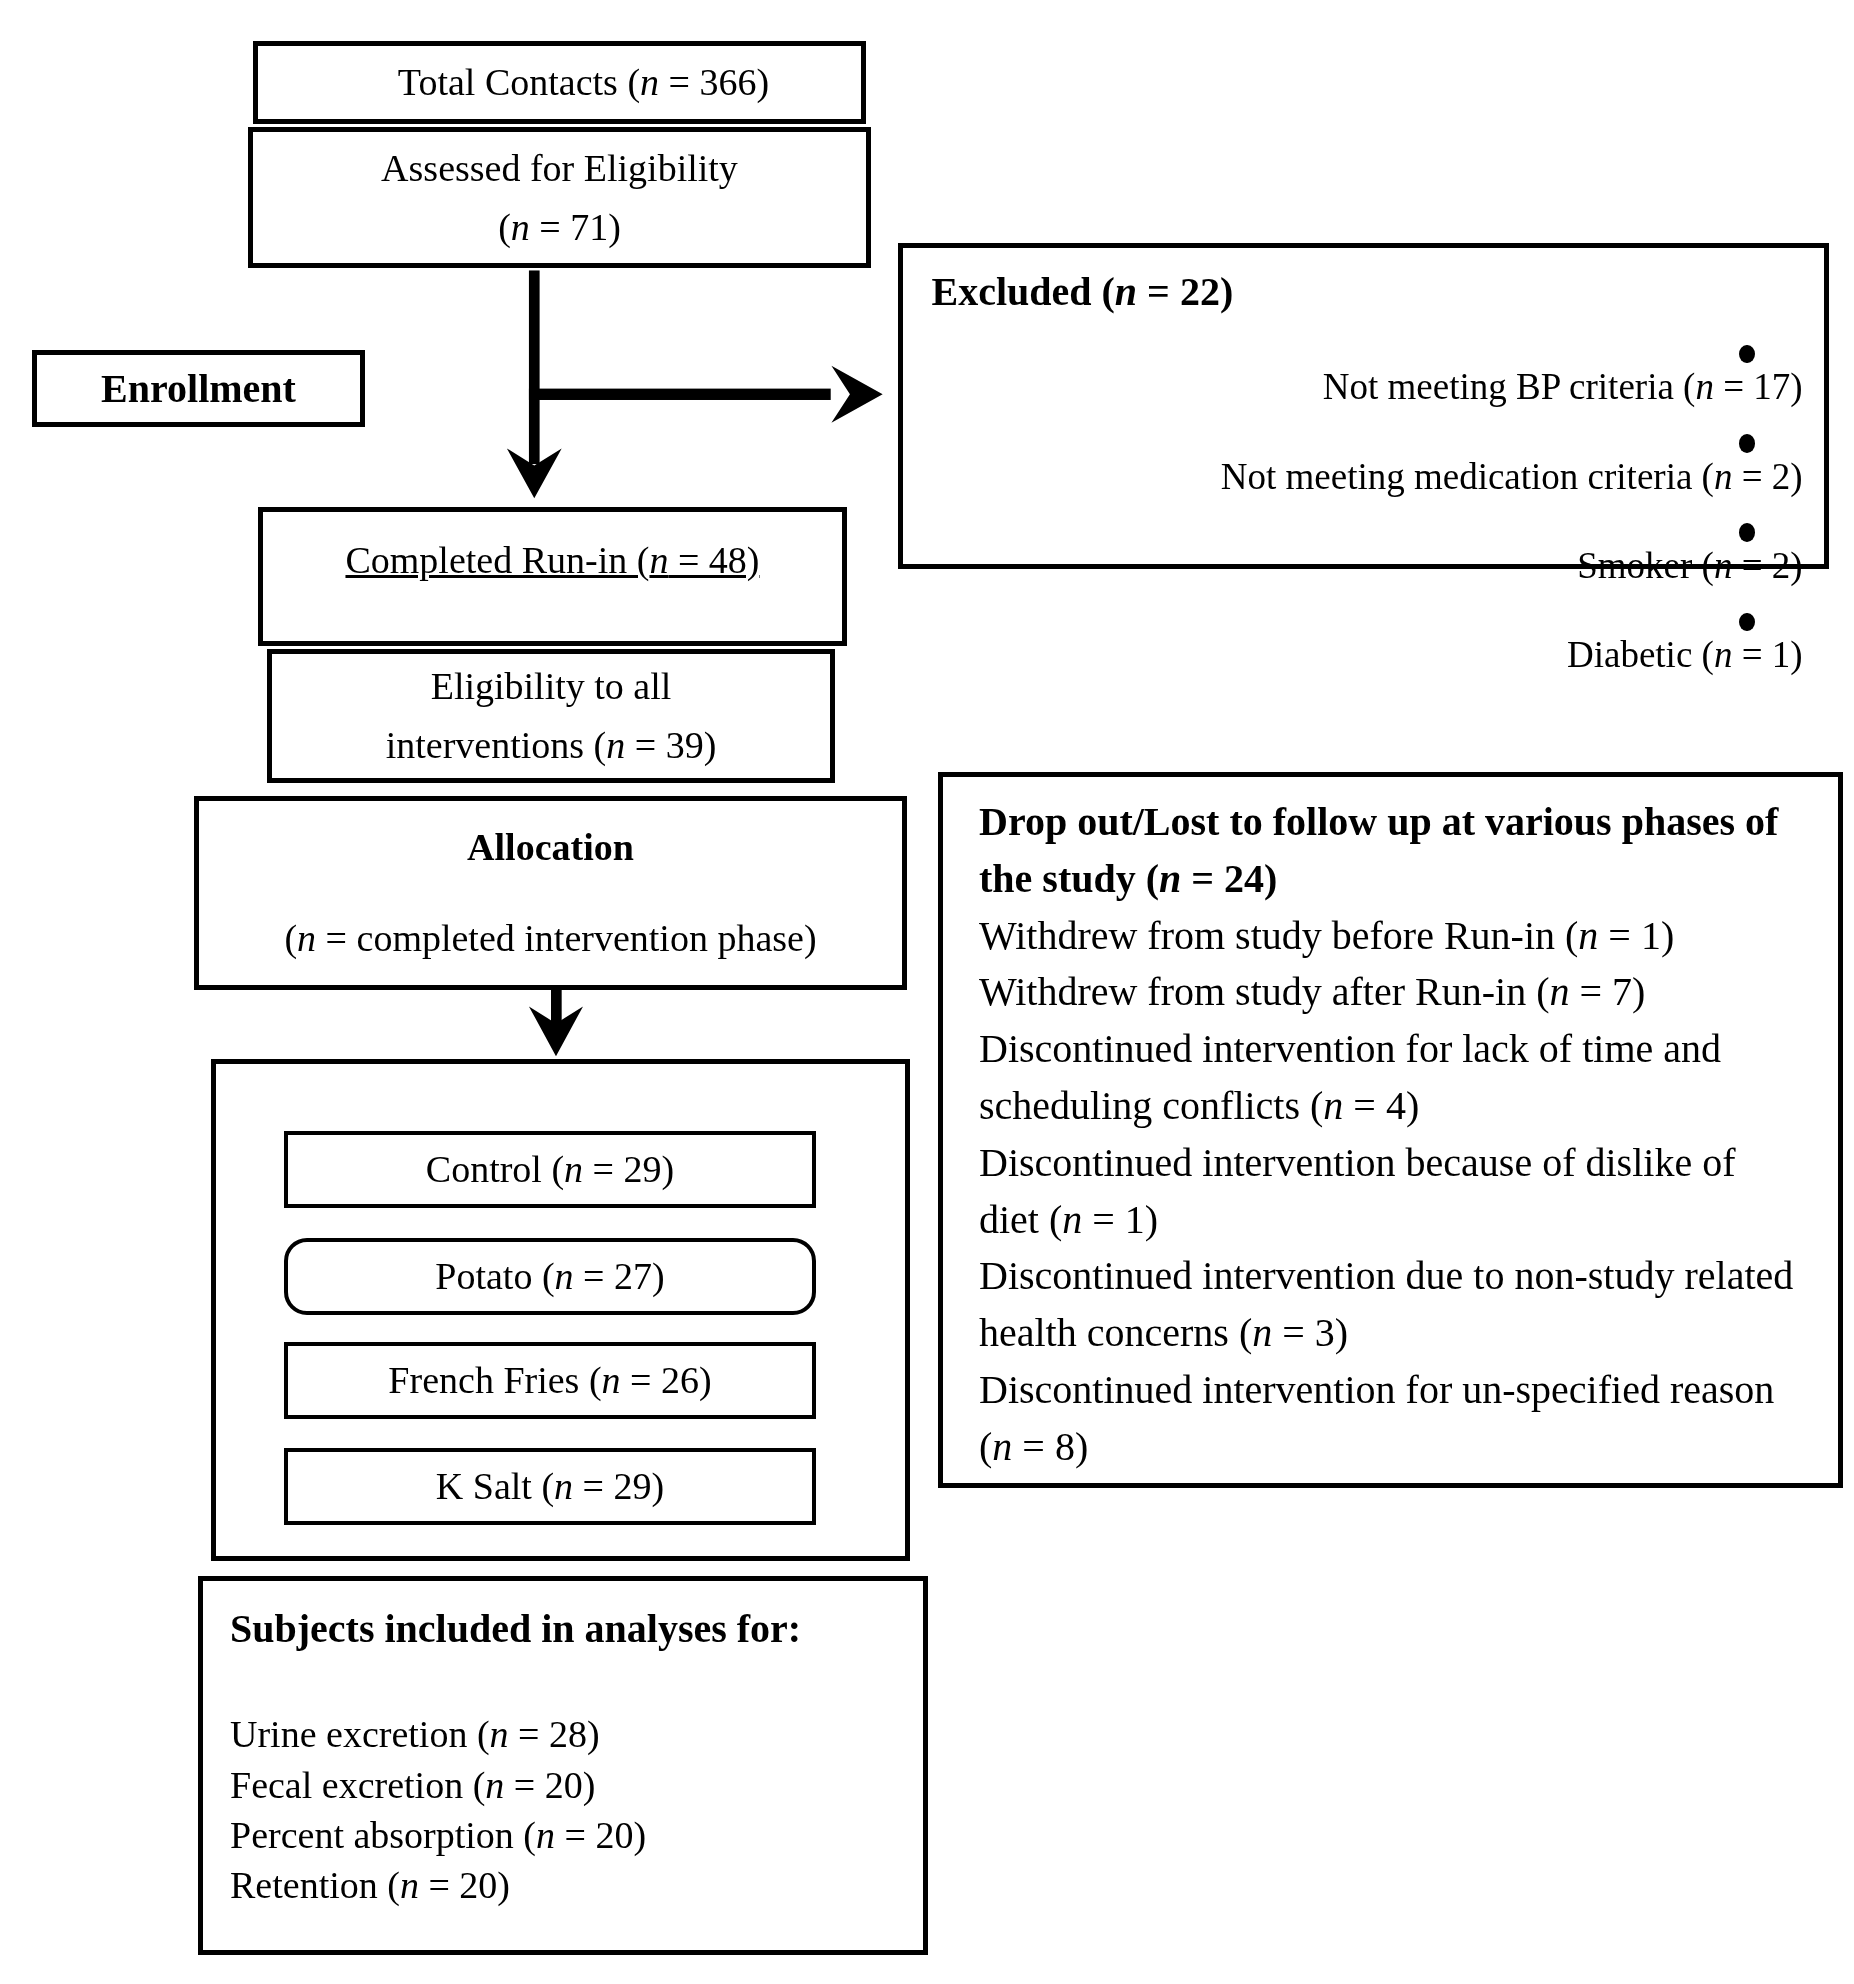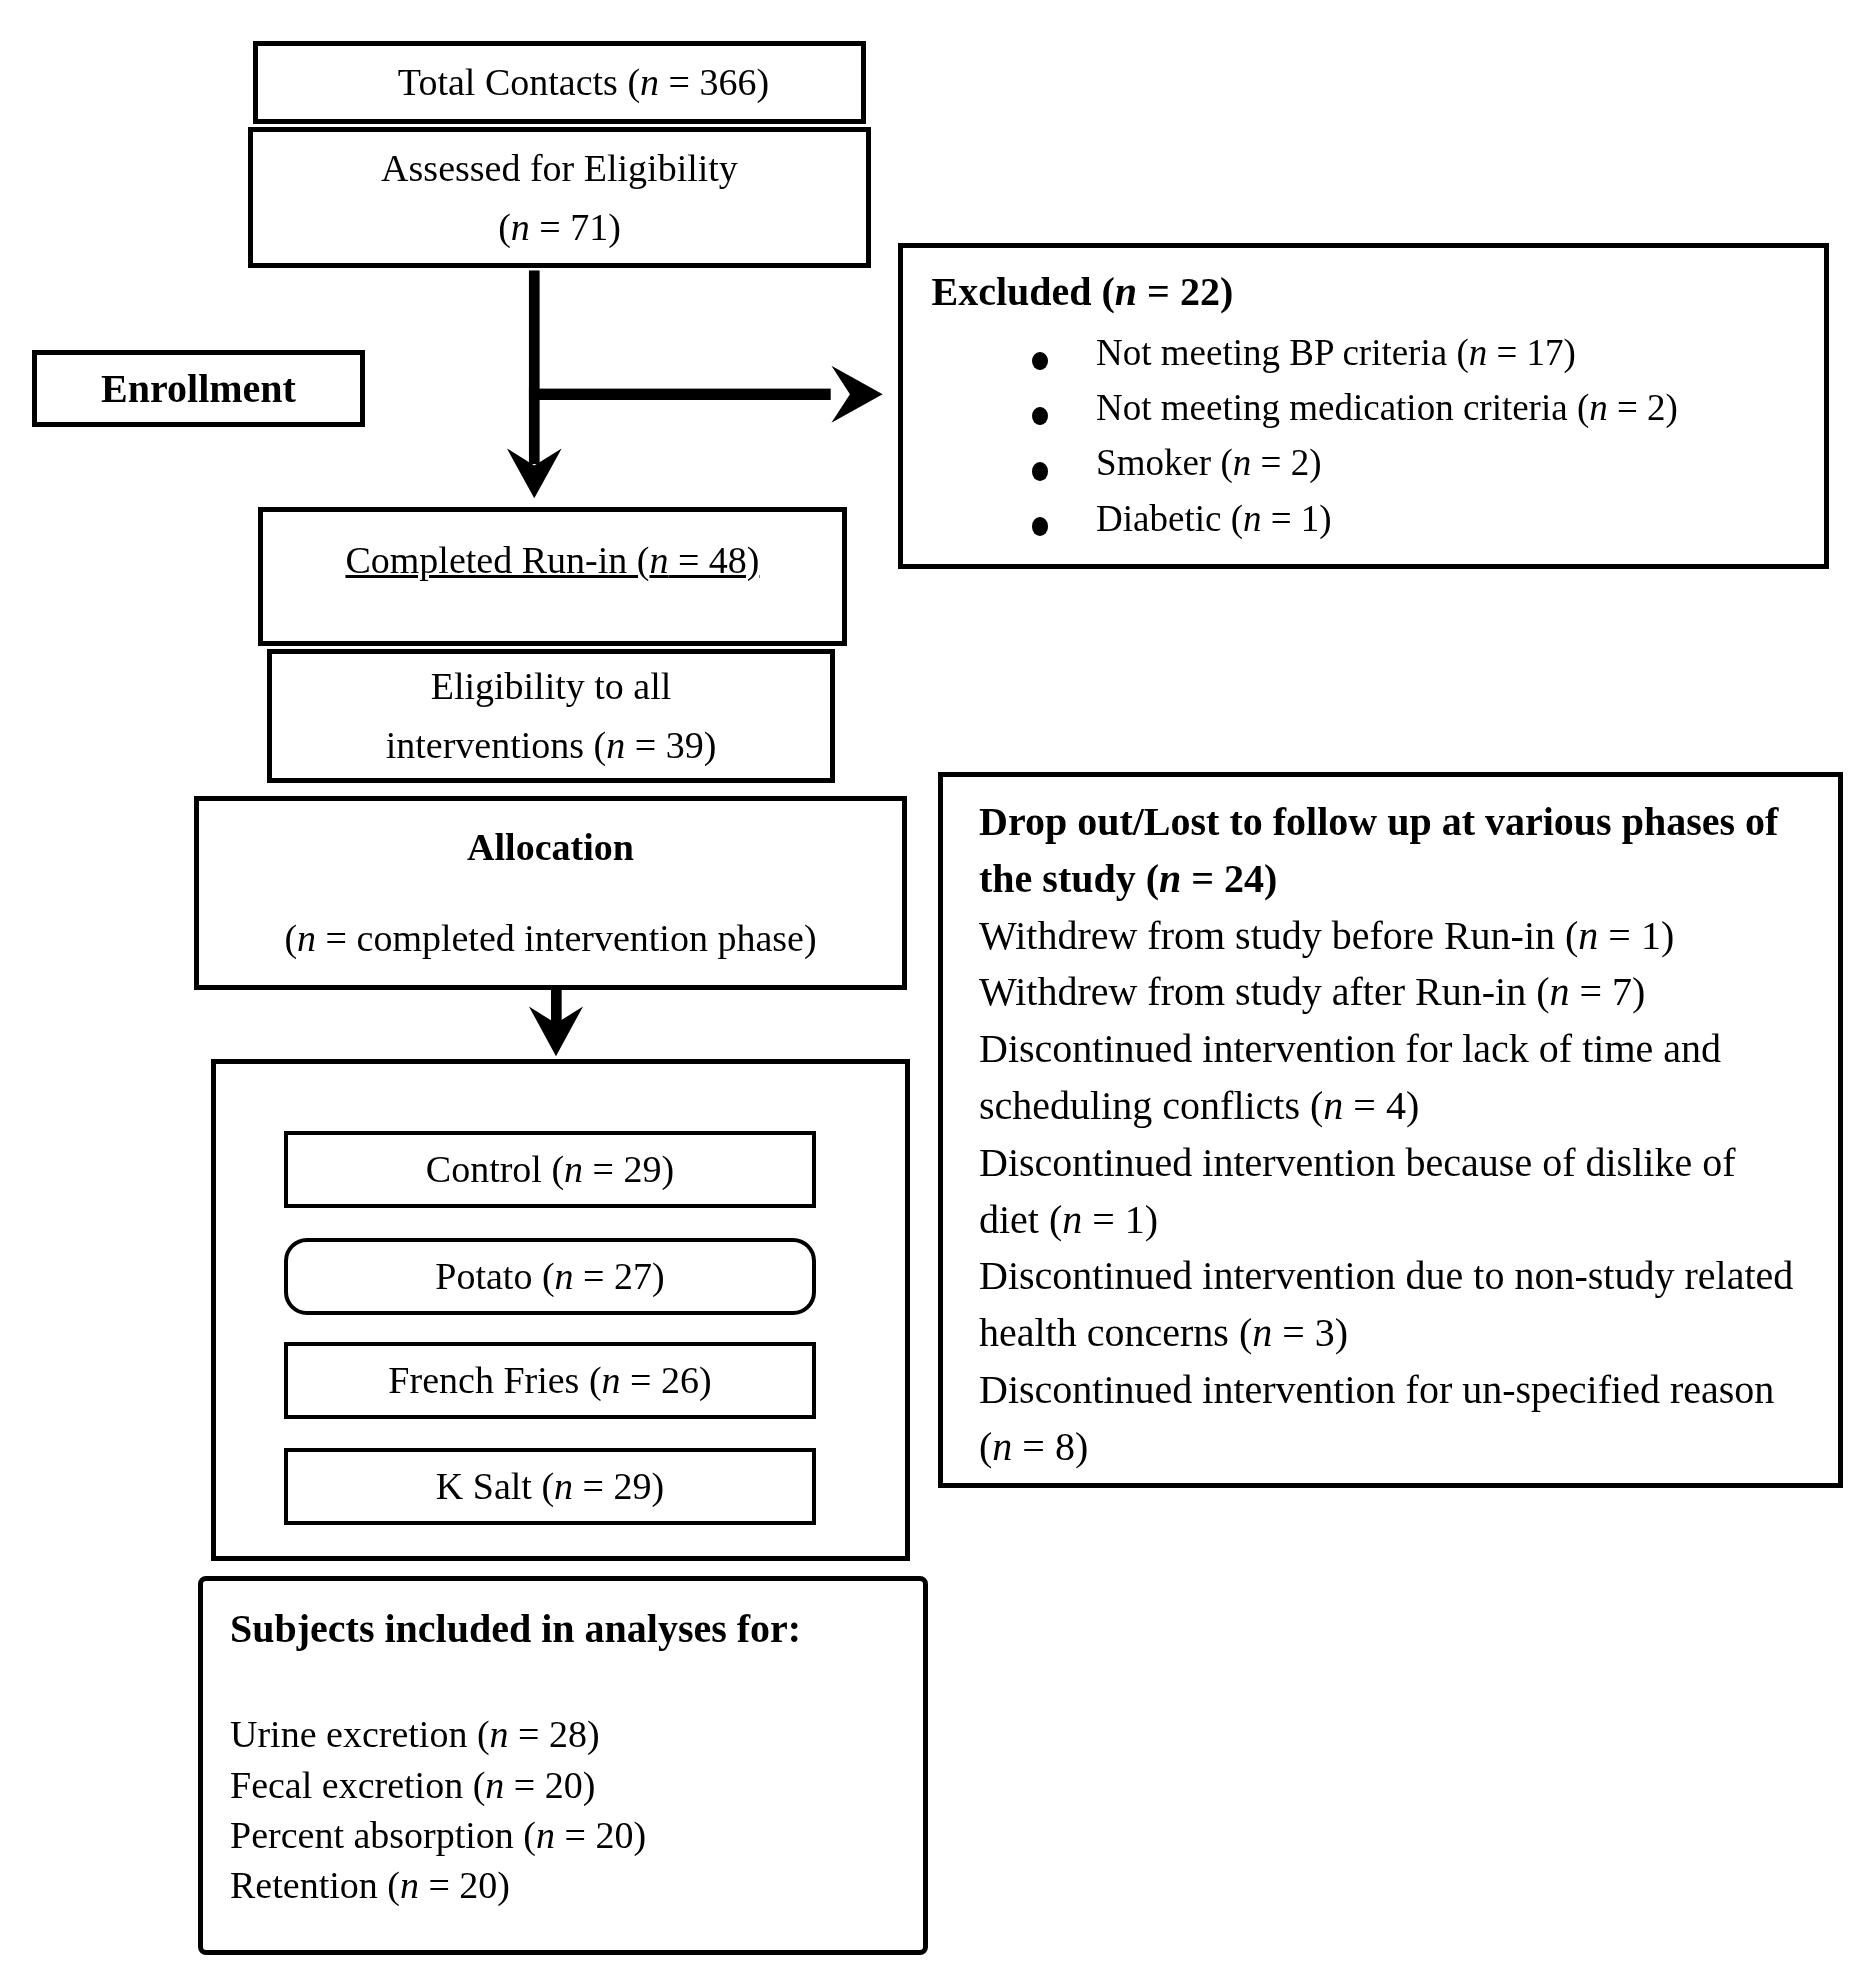--- a/index.html
+++ b/index.html
@@ -38,24 +38,25 @@
   #box-assessed       { left: 248px; top: 127px; width: 623px; height: 141px; line-height: 1.55; }
   #box-enrollment     { left: 32px;  top: 350px; width: 333px; height: 77px; font-size: 40px; }
 
   #box-excluded {
     left: 898px; top: 243px; width: 931px; height: 326px;
     padding: 14.2px 21.4px;
   }
   #excluded-title { font-size: 40px; margin: 2.8px 0 10px 7.1px; }
   .excluded-item {
     display: flex;
-    align-items: center;
+    align-items: flex-end;
     margin-bottom: 7.1px;
     font-size: 37px;
     line-height: 1.3;
+    flex-direction: column;
   }
   .excluded-bullet {
     flex: 0 0 auto;
     width: 15.7px; height: 18.5px;
     border-radius: 50%;
     background: #000000;
     margin: 15.7px 48px 0 108px;
   }
 
   #box-completed  { left: 258px; top: 507px; width: 589px; height: 139px; text-align: center; padding-top: 23px; text-decoration: underline; }
@@ -81,21 +82,20 @@
 
   #box-dropout {
     left: 938px; top: 772px; width: 905px; height: 716px;
     padding: 17px 36px;
     font-size: 40px;
     line-height: 1.42;
   }
   #box-subjects {
     left: 198px; top: 1576px; width: 730px; height: 379px;
     padding: 21.4px 27px;
-    border-radius: 8px;
   }
   #subjects-title { font-size: 40px; margin-bottom: 53px; }
   .subjects-item { line-height: 1.32; }
 
   #flow-arrows {
     position: absolute;
     left: 0; top: 0;
     width: 1855px; height: 1985px;
     pointer-events: none;
   }

